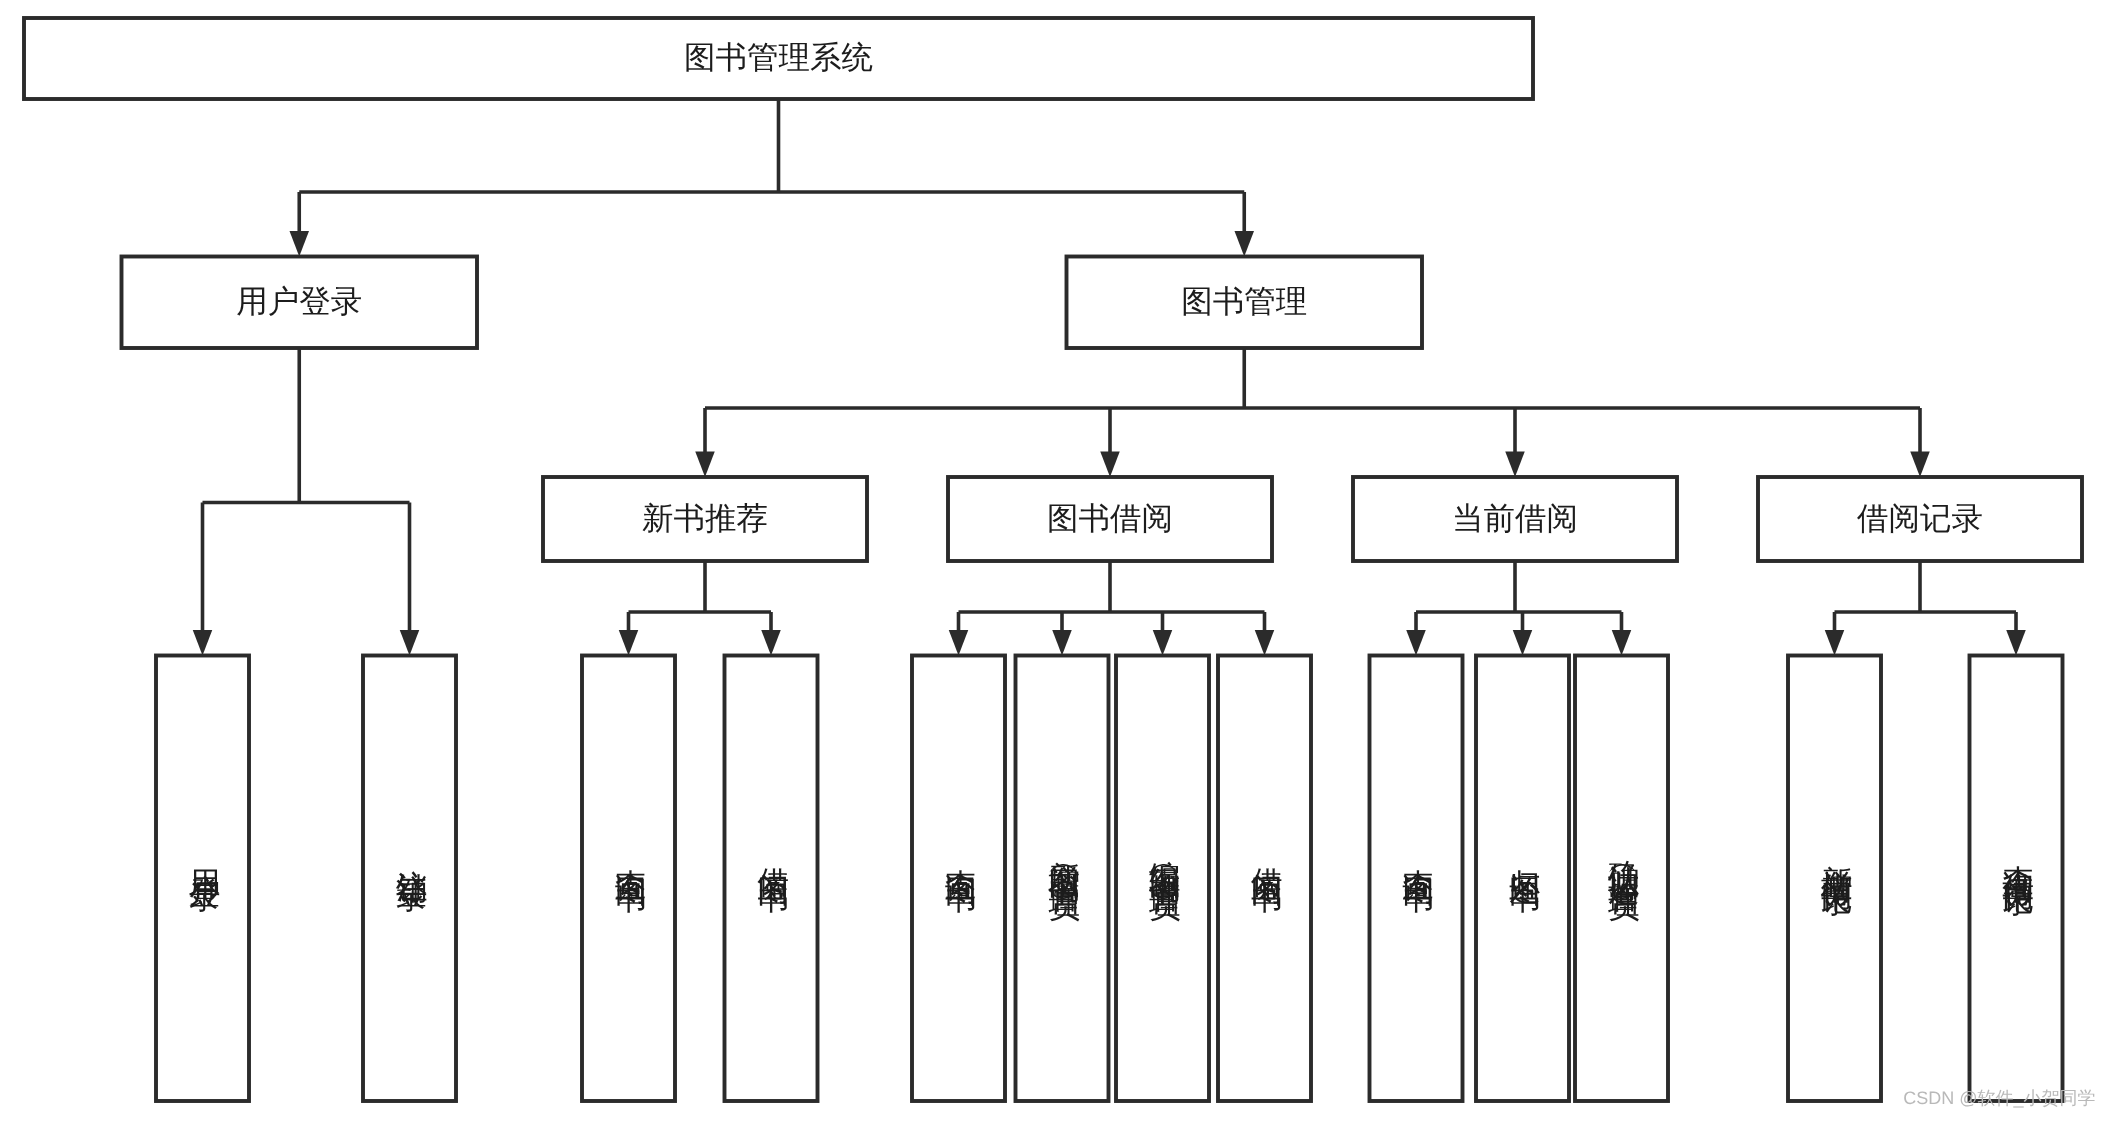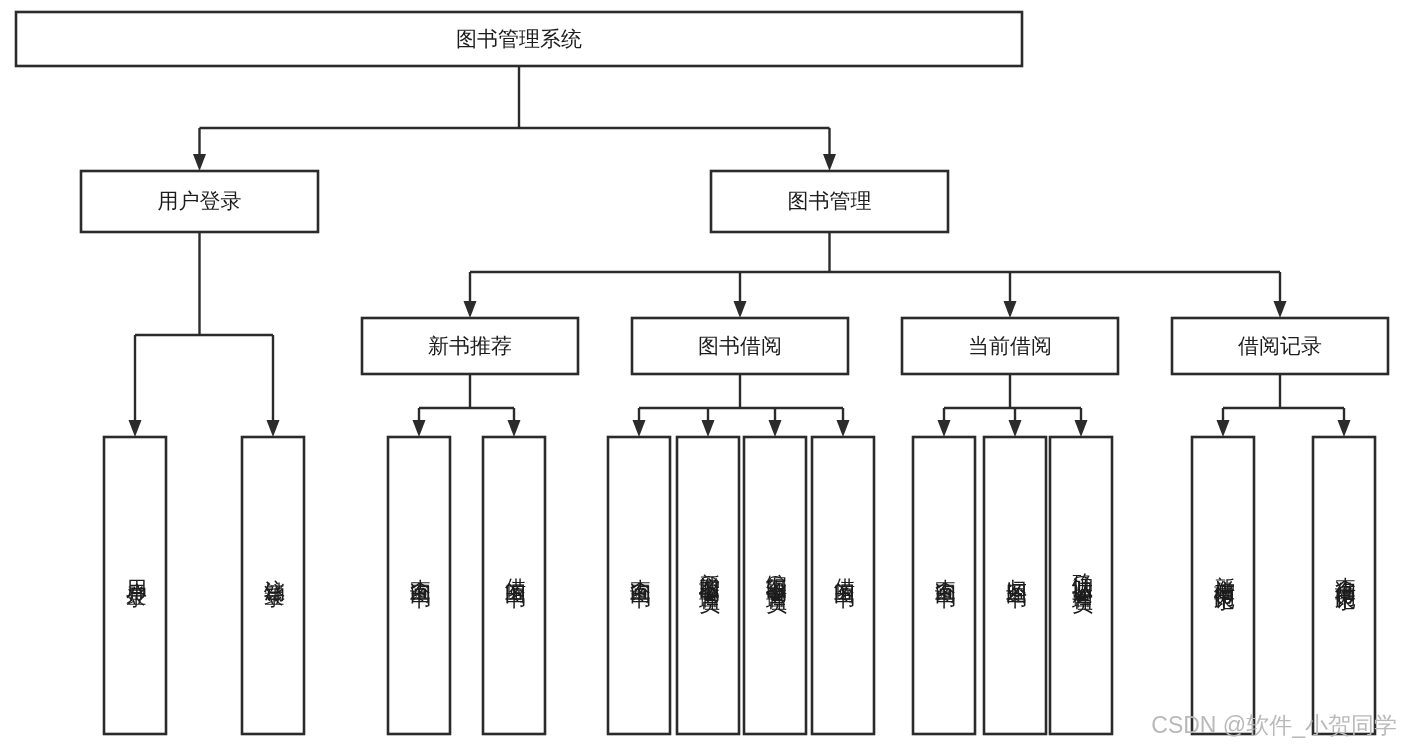--- a/index.html
+++ b/index.html
@@ -49,21 +49,21 @@
   }
   .arrowhead {
     fill: #2b2b2b;
     stroke: none;
   }
   .watermark {
     position: absolute;
     right: 8px;
     bottom: 6px;
     font-family: "Liberation Sans", "DejaVu Sans", sans-serif;
-    font-size: 23px;
+    font-size: 12px;
     color: #b9b9b9;
     white-space: nowrap;
     pointer-events: none;
   }
 </style>
 </head>
 <body>
 
 <svg id="diagram" viewBox="0 0 1405 747" width="1405" height="747" xmlns="http://www.w3.org/2000/svg">
   <g id="edges-layer">

